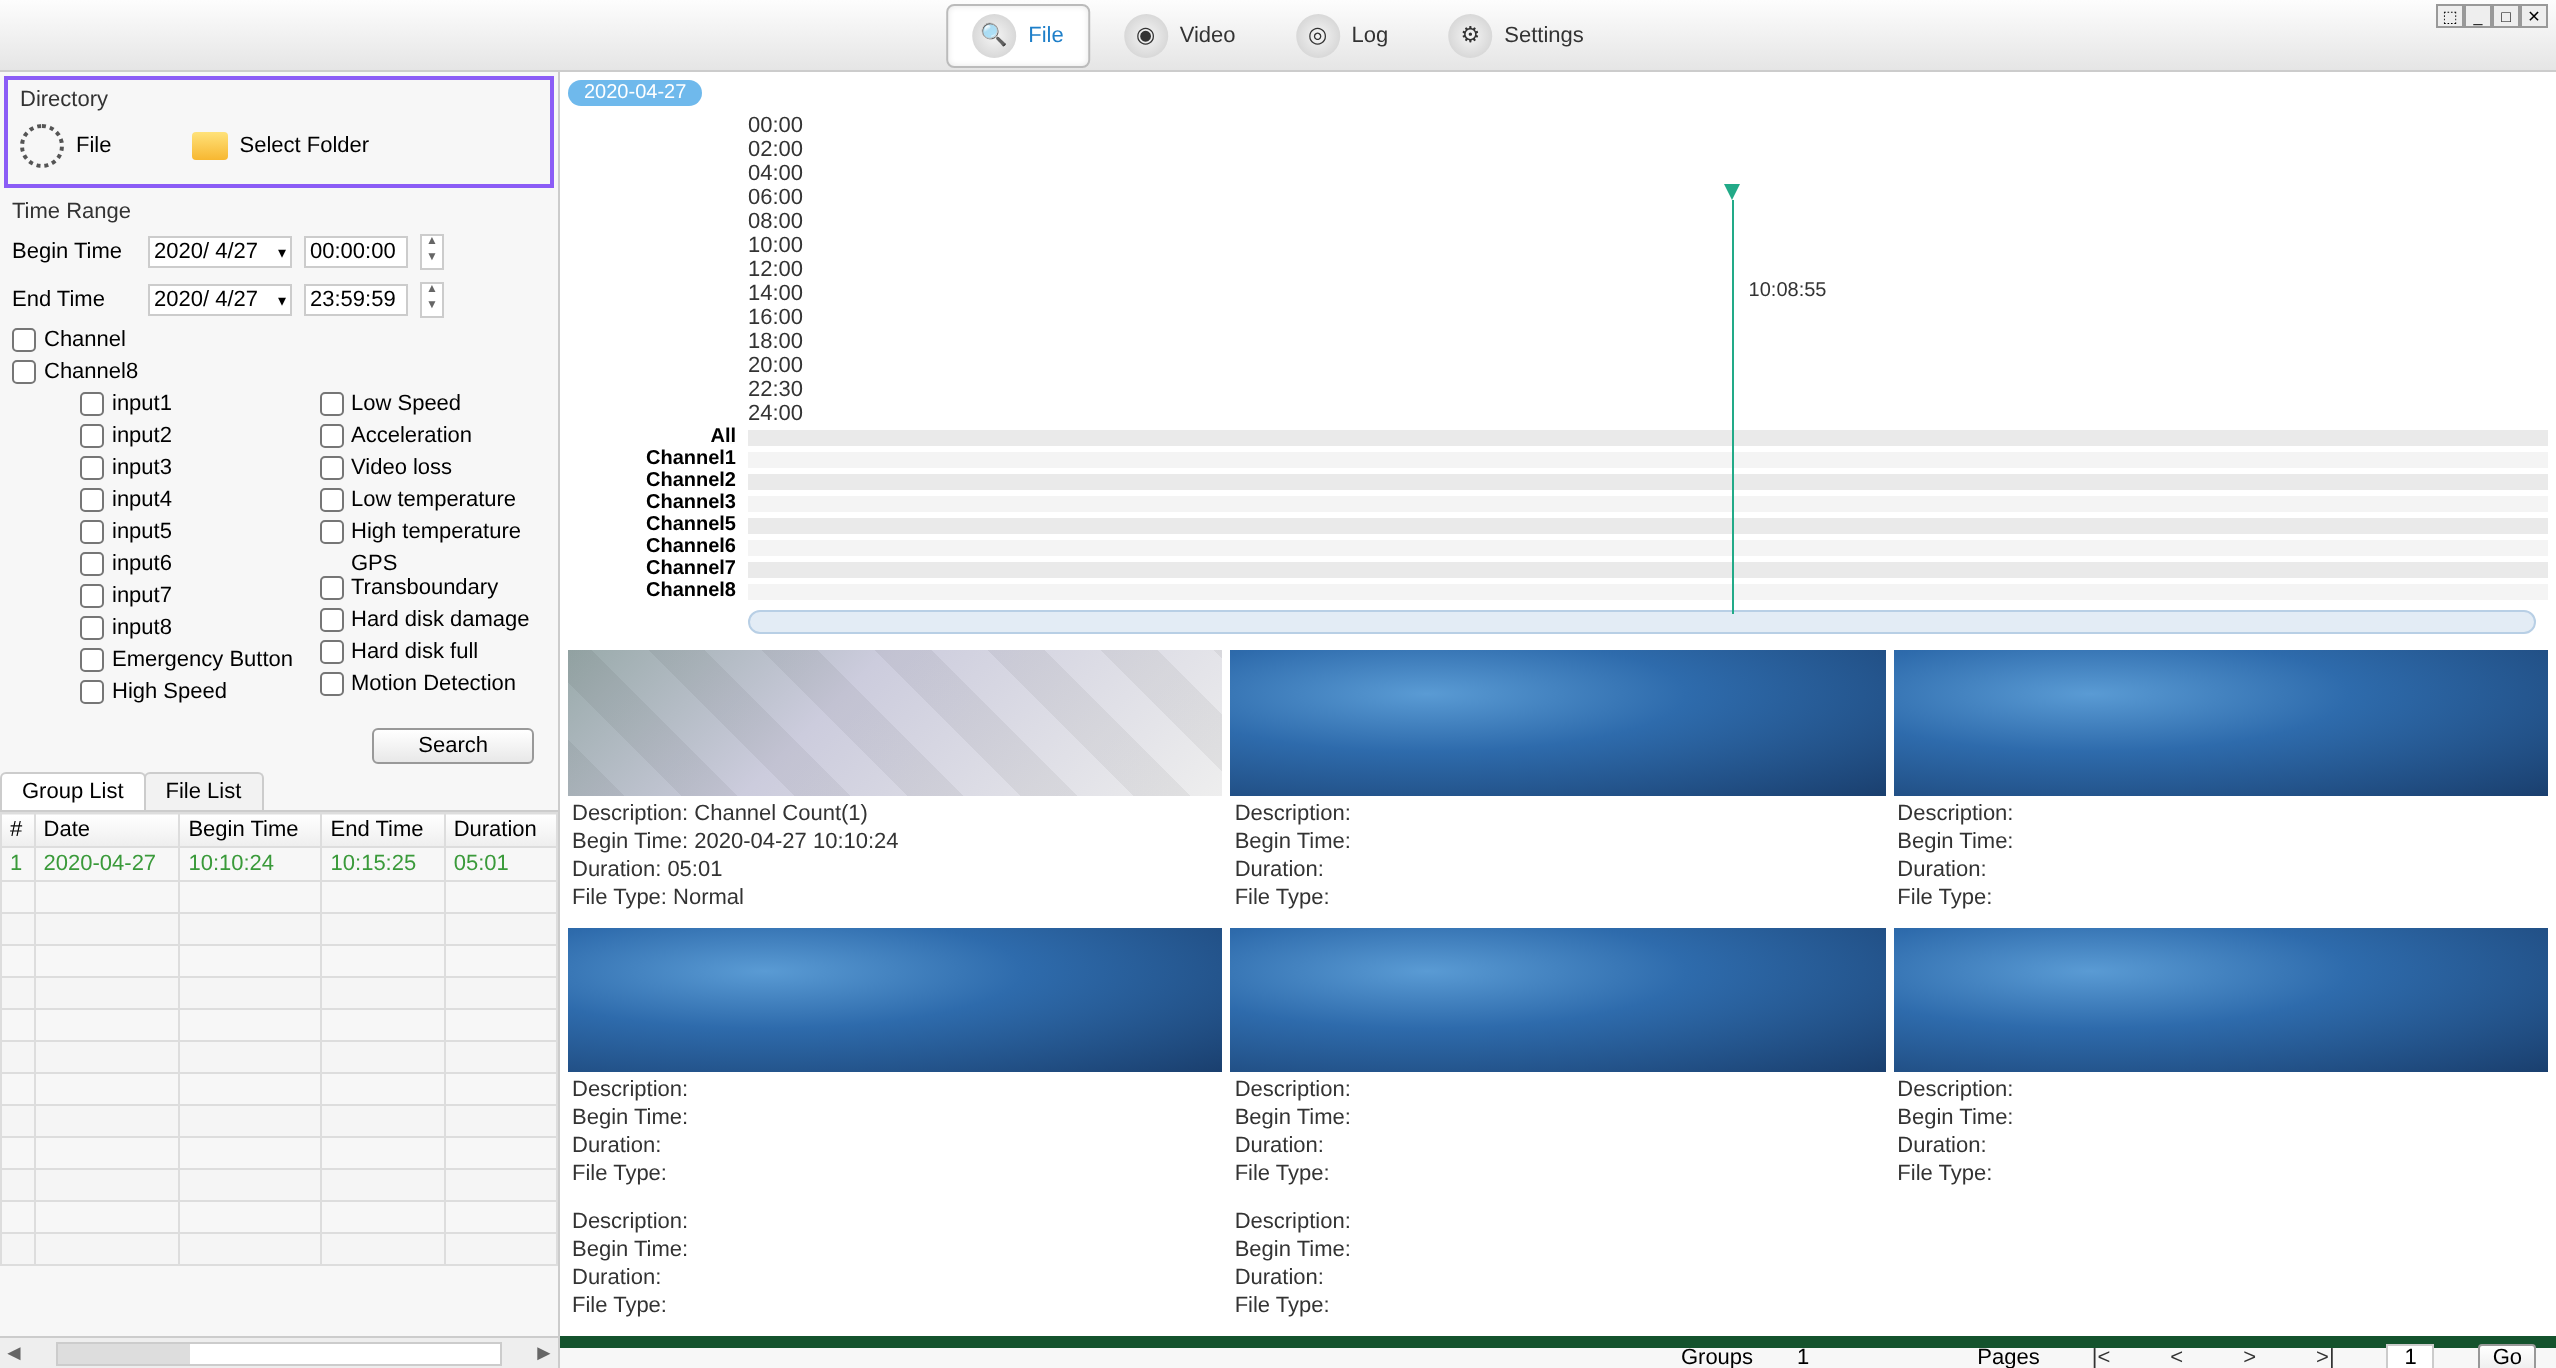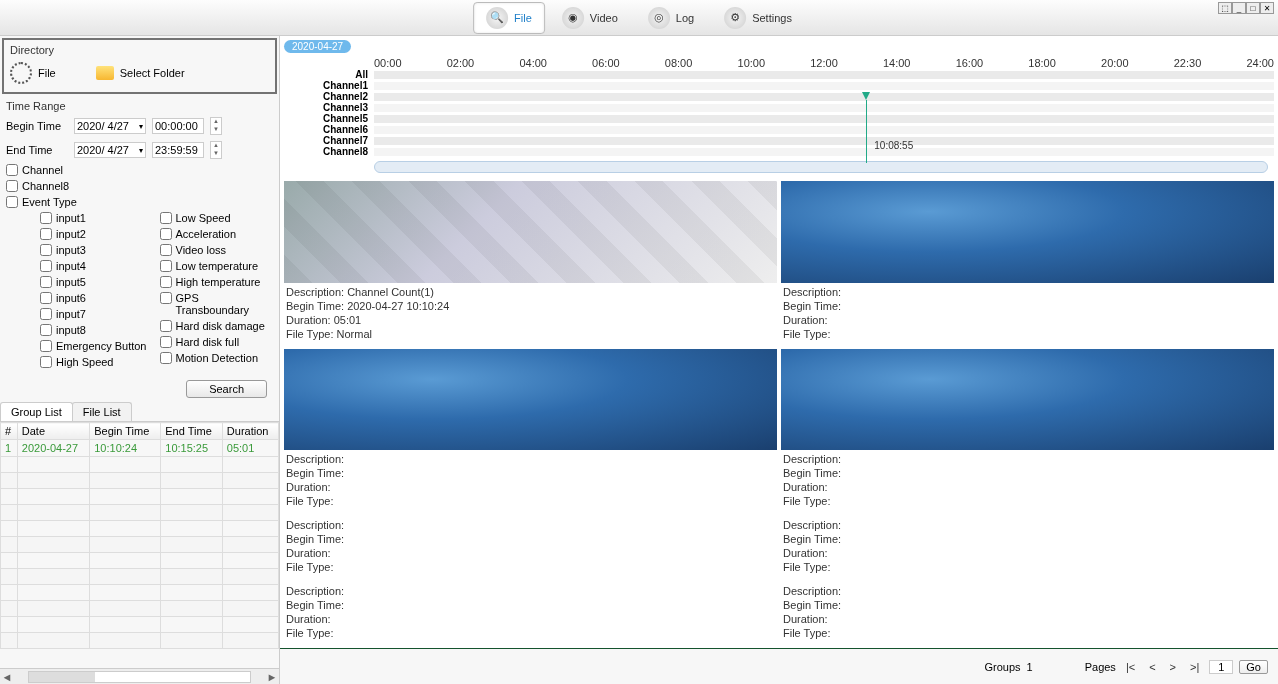--- a/index.html
+++ b/index.html
@@ -12,37 +12,37 @@
 .tool-btn.active { background: #fff; border: 1px solid #bbb; color: #1e7fc9; box-shadow: inset 0 0 3px rgba(0,0,0,.1); }
 .tool-icon { width: 22px; height: 22px; display: inline-flex; align-items: center; justify-content: center; border-radius: 50%; background: radial-gradient(#f5f5f5, #ccc); }
 .tool-btn.active .tool-icon { color: #1e7fc9; }
 .win-controls { position: absolute; right: 4px; top: 2px; display: flex; gap: 0; }
 .win-btn { width: 14px; height: 12px; border: 1px solid #999; background: #eee; font-size: 8px; display: flex; align-items: center; justify-content: center; cursor: pointer; }
 
 .main { flex: 1; display: flex; overflow: hidden; }
 
 
 .sidebar { width: 280px; background: #f7f7f7; border-right: 1px solid #ccc; display: flex; flex-direction: column; }
-.directory-box { border: 2px solid #737373; margin: 2px; padding: 4px 6px 8px 6px; }
+.directory-box { border: 2px solid #8b5cf6; margin: 2px; padding: 4px 6px 8px 6px; }
 .dir-title { font-size: 11px; color: #333; }
 .dir-row { display: flex; gap: 40px; margin-top: 6px; align-items: center; }
 .dir-item { display: flex; align-items: center; gap: 6px; cursor: pointer; }
 .gear-icon { width: 22px; height: 22px; border-radius: 50%; border: 2px dotted #555; display: inline-block; position: relative; }
 .folder-icon { width: 18px; height: 14px; background: linear-gradient(#ffe27a, #f7b731); border-radius: 2px; display: inline-block; position: relative; }
 
 .section-title { font-size: 11px; color: #333; padding: 4px 6px 2px; }
 .time-row { display: flex; align-items: center; gap: 6px; padding: 3px 6px; }
 .time-label { width: 62px; }
 .date-select { width: 72px; border: 1px solid #ccc; padding: 1px 2px; background: #fff; display: inline-flex; align-items: center; justify-content: space-between; }
 .date-select::after { content: "▾"; font-size: 8px; }
 .time-input { width: 52px; border: 1px solid #ccc; padding: 1px 2px; background: #fff; }
 .spinner { width: 12px; height: 18px; border: 1px solid #ccc; background: #fff; display: inline-flex; flex-direction: column; }
 .spinner span { flex:1; font-size:6px; text-align:center; line-height:7px; color:#666; cursor:pointer; }
 
-.check-row { display: flex; align-items: flex-start; gap: 4px; padding: 2px 6px; }
+.check-row { display: flex; align-items: flex-end; gap: 4px; padding: 2px 6px; }
 .check-row input { width: 12px; height: 12px; }
 .event-grid { display: grid; grid-template-columns: 1fr 1fr; padding: 0 6px 6px; margin-left: 28px; }
 .search-btn { align-self: flex-end; margin: 4px 12px; padding: 2px 22px; border: 1px solid #999; background: linear-gradient(#fff,#e8e8e8); border-radius: 3px; cursor: pointer; }
 
 .tabs { display: flex; border-bottom: 1px solid #ccc; }
 .tab { padding: 3px 10px; border: 1px solid #ccc; border-bottom: none; background: #f2f2f2; cursor: pointer; border-radius: 3px 3px 0 0; margin-right: -1px; }
 .tab.active { background: #fff; }
 
 .file-table { flex: 1; overflow: auto; }
 .file-table table { width: 100%; border-collapse: collapse; }
@@ -53,39 +53,39 @@
 .file-table tr.empty:nth-child(odd) td { background: #f5f5f5; }
 
 .hscroll { height: 16px; background: #eee; border-top: 1px solid #ccc; display:flex; align-items:center; }
 .hscroll .track { flex:1; height:12px; background:#fff; border:1px solid #ccc; margin:0 14px; position:relative; }
 .hscroll .thumb { position:absolute; left:0; top:0; height:100%; width:30%; background:#ddd; }
 
 
 .right { flex: 1; display: flex; flex-direction: column; background: #fff; }
 .timeline { padding: 4px 4px 0 4px; position: relative; }
 .date-badge { background: #6fb9ec; color: #fff; padding: 1px 8px; border-radius: 7px; font-size: 10px; display: inline-block; }
-.tl-header { display: flex; justify-content: space-between; margin: 4px 0 0 90px; font-size: 10px; color: #333; }
+.tl-header { display: flex; justify-content: space-between; margin: 4px 0 0 90px; font-size: 10px; color: #333; flex-direction: column; }
 .tl-body { margin-left: 6px; }
 .tl-row { display: flex; align-items: flex-end; height: 11px; }
 .tl-label { width: 84px; text-align: right; padding-right: 6px; font-weight: bold; font-size: 10px; }
 .tl-track { flex: 1; height: 9px; background: #f4f4f4; position: relative; border-bottom: 1px solid #fff;}
 .tl-row:nth-child(odd) .tl-track { background: #eaeaea; }
 .playhead { position: absolute; top: 64px; bottom: 14px; left: calc(90px + (770/1440)*100% * 0.93); width: 1px; background: #2a8; }
 .playhead::before { content:""; position:absolute; top:-8px; left:-4px; width:0; height:0; border-left:4px solid transparent; border-right:4px solid transparent; border-top:8px solid #2a8; }
 .play-time { position: absolute; top: 104px; left: calc(98px + (770/1440)*100% * 0.93); font-size: 10px; color: #333; }
 .tl-scroll { margin: 4px 6px 4px 90px; height: 12px; background: #e3ecf5; border: 1px solid #b8cfe5; border-radius: 6px; }
 
-.video-grid { flex: 1; display: grid; grid-template-columns: repeat(2, 1fr); grid-template-rows: repeat(2, 1fr); gap: 4px; padding: 4px; overflow: hidden; }
+.video-grid { flex: 1; display: grid; grid-template-columns: repeat(3, 1fr); grid-template-rows: repeat(2, 1fr); gap: 4px; padding: 4px; overflow: hidden; }
 .cell { display: flex; flex-direction: column; }
 .thumb-box { flex: 1; background: radial-gradient(ellipse at 30% 30%, #5a9bd4 0%, #2e6bac 40%, #1a3f6e 100%); position: relative; }
 .thumb-box.cam { background: linear-gradient(135deg, #9aa 0%, #ccd 40%, #eee 100%); overflow:hidden;}
 .thumb-box.cam::after{content:"";position:absolute;inset:0;background:repeating-linear-gradient(45deg, rgba(0,0,0,.05) 0 20px, rgba(0,0,0,0) 20px 40px);}
 .meta { padding: 2px 2px 4px; line-height: 14px; color: #333; font-size: 11px; background: #fff; }
 
-.pager { height: 36px; border-top: 1px solid #14532d; display: flex; align-items: center; justify-content: flex-end; gap: 6px; padding: 0 10px; background: #f7f7f7; font-size: 11px; }
+.pager { height: 16px; border-top: 6px solid #14532d; display: flex; align-items: center; justify-content: flex-end; gap: 22px; padding: 0 10px; background: #f7f7f7; font-size: 11px; }
 .pager .pbtn { padding: 0 4px; cursor: pointer; color: #333; }
 .pager input { width: 24px; border: 1px solid #ccc; text-align: center; }
 .pager .go { border: 1px solid #999; padding: 0 6px; background: linear-gradient(#fff,#eee); border-radius: 2px; cursor: pointer; }
 </style>
 </head>
 <body>
 
 <div class="toolbar">
   <div class="toolbar-center" id="toolbar-tabs">
       <div class="tool-btn active">
@@ -157,24 +157,20 @@
         <input type="checkbox" style="">
         <span>Channel</span>
       </div>
     <div id="channel-items">
         <div class="check-row">
           <input type="checkbox" style="">
           <span>Channel8</span>
         </div>
       </div>
 
-    <div class="check-row">
-        <input type="checkbox" style="">
-        <span>Event Type</span>
-      </div>
     <div class="event-grid" id="event-grid">
         <div>
           <div class="check-row">
             <input type="checkbox" style="">
             <span>input1</span>
           </div>
           <div class="check-row">
             <input type="checkbox" style="">
             <span>input2</span>
           </div>

